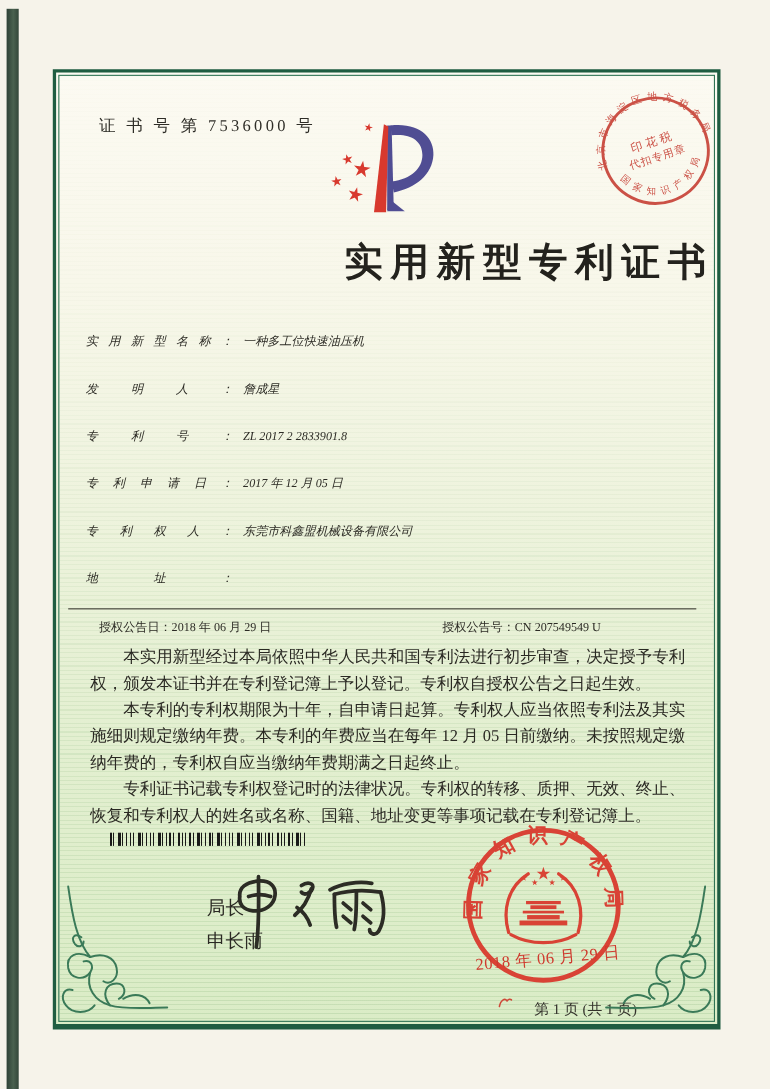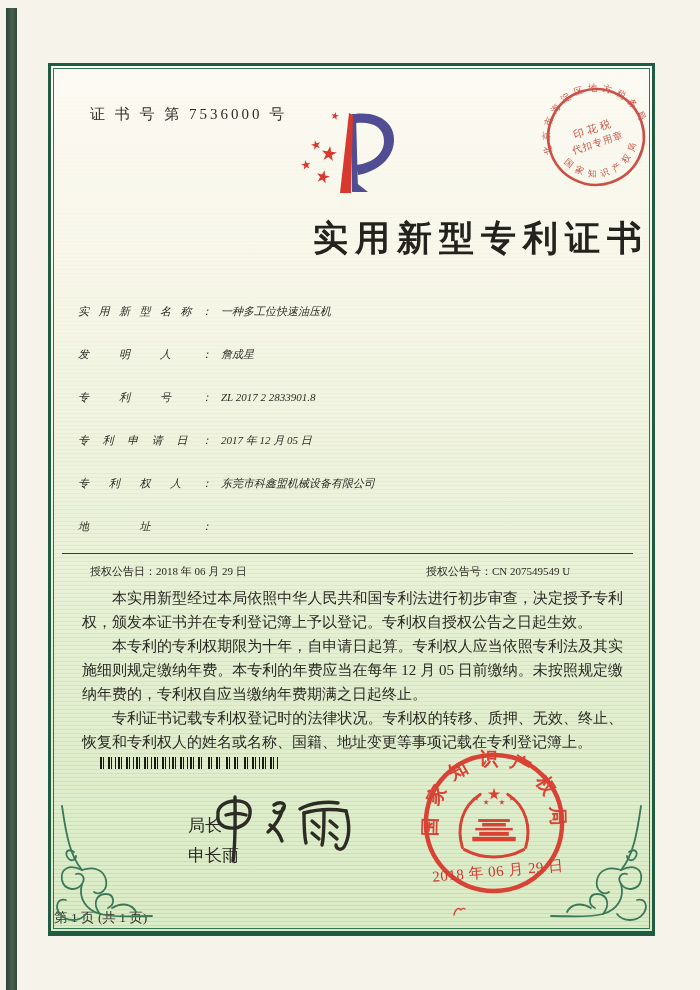--- a/index.html
+++ b/index.html
@@ -22,38 +22,38 @@
              transform:rotate(-18deg);opacity:.93;}
   .title{position:absolute;left:0;right:0;top:146px;text-align:right;
          font-size:35px;font-weight:bold;letter-spacing:7px;color:#23221d;}
   .fields{position:absolute;left:24px;right:30px;top:232px;font-size:11px;font-style:italic;}
   .row{display:flex;line-height:20px;margin-bottom:22px;}
   .lab{flex:none;width:134px;display:inline-block;text-align:justify;
        text-align-last:justify;-moz-text-align-last:justify;}
   .val{margin-left:9px;line-height:21px;}
   .divider{position:absolute;left:8px;right:16px;top:484px;border-top:1.5px solid #3b3a33;}
   .grant{position:absolute;left:36px;right:20px;top:492px;font-size:11px;line-height:20px;}
-  .grant .right{position:absolute;left:336px;top:0;}
+  .grant .right{position:absolute;left:312px;top:0;}
   .paras{position:absolute;left:28px;right:26px;top:517px;font-size:15px;line-height:24px;
          text-align:justify;color:#2a2923;}
   .paras p{margin:0;text-indent:2em;}
   .barcode{position:absolute;left:46px;top:688px;width:178px;height:12px;
      background-image:repeating-linear-gradient(90deg,
        #1a1a18 0px,#1a1a18 1.5px,transparent 1.5px,transparent 3px,
        #1a1a18 3px,#1a1a18 4px,transparent 4px,transparent 7.5px,
        #1a1a18 7.5px,#1a1a18 10px,transparent 10px,transparent 11px,
        #1a1a18 11px,#1a1a18 12px,transparent 12px,transparent 14.5px,
        #1a1a18 14.5px,#1a1a18 15.5px,transparent 15.5px,transparent 18px);}
   .director{position:absolute;left:86px;top:742px;font-size:17px;line-height:30px;color:#2b2a24;margin-left:48px;}
   .signature{position:absolute;left:150px;top:708px;width:160px;height:100px;}
   .seal{position:absolute;left:366px;top:680px;width:148px;height:148px;opacity:.95;}
   .seal-date{position:absolute;left:364px;top:793px;width:160px;text-align:center;
              transform:rotate(-5deg);color:#cf3a2e;font-size:15px;letter-spacing:.5px;}
   .red-tick{position:absolute;left:398px;top:836px;width:14px;height:12px;}
-  .footer{position:absolute;left:0;right:0;top:840px;text-align:left;
+  .footer{position:absolute;left:0;right:0;top:840px;text-align:right;
           padding-right:70px;box-sizing:border-box;font-size:13.5px;color:#33322b;}
   .flourish{position:absolute;bottom:-1px;width:105px;height:125px;}
   .flourish.left{left:-2px;}
   .flourish.right{right:-2px;transform:scaleX(-1);}
 </style>
 </head>
 <body>
 
 <div class="spine"></div>
 

